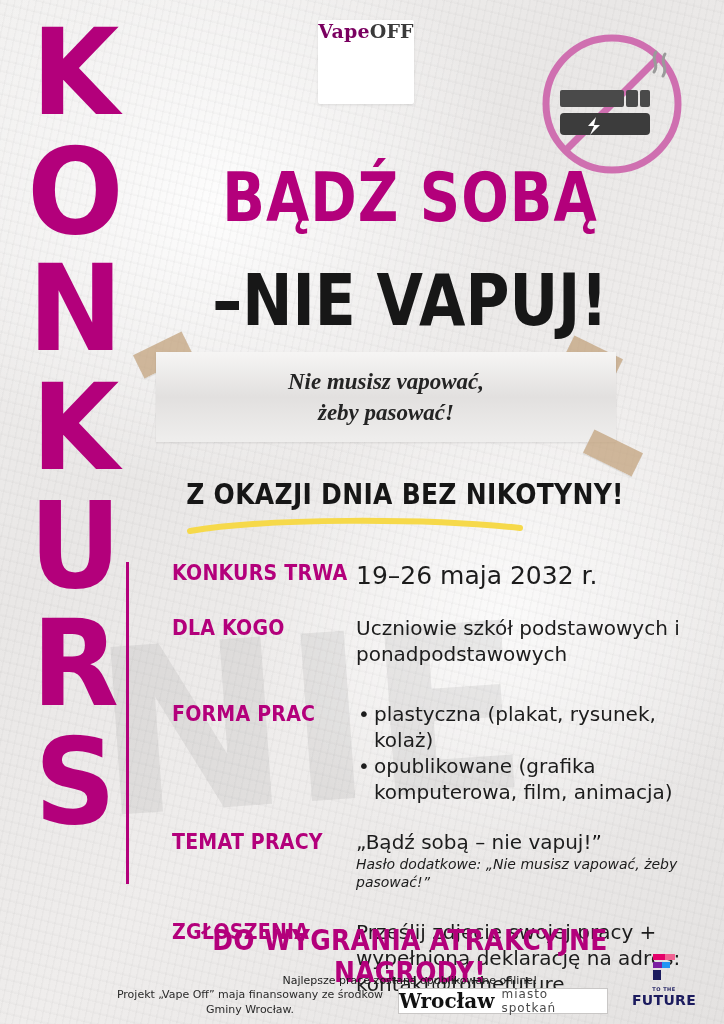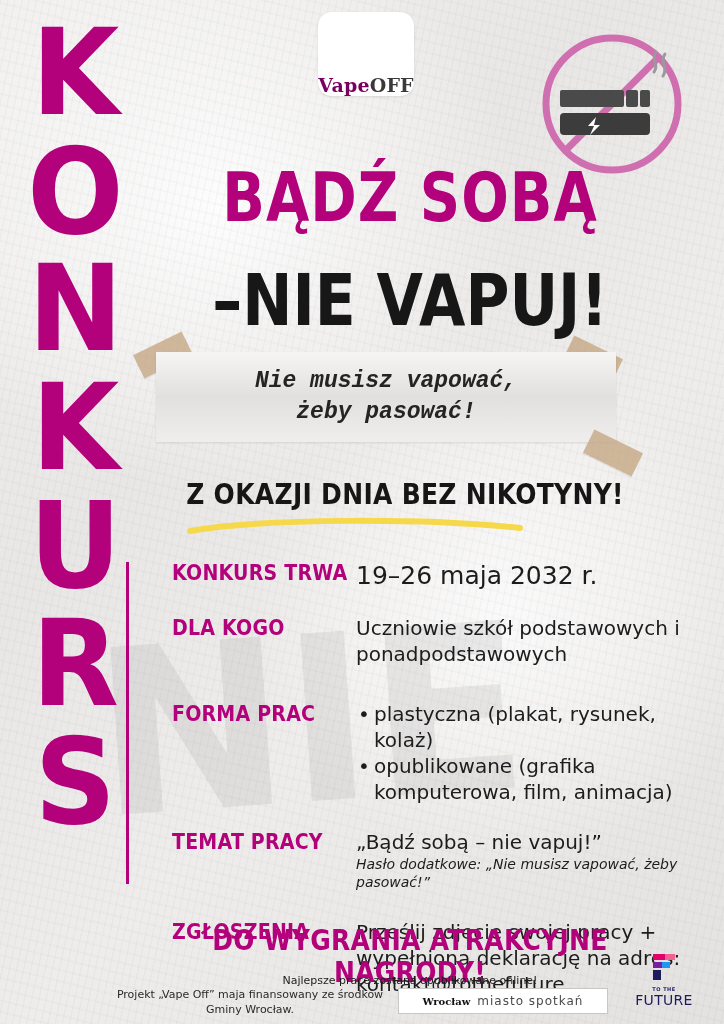--- a/index.html
+++ b/index.html
@@ -54,26 +54,26 @@
     flex-direction: column;
     justify-content: flex-start;
     transform: scaleX(1.18) scaleY(1.25);
     transform-origin: left top;
   }
   .vertical-word span { display: block; }
 
   
   .logo-box {
     position: absolute;
-    left: 318px; top: 12px;
+    left: 318px; top: 20px;
     width: 96px; height: 84px;
     background: #ffffff;
-    border-radius: 14px;
+    border-radius: 2px;
     box-shadow: 0 1px 3px rgba(0,0,0,0.10);
-    display: flex; align-items: flex-end; justify-content: center;
+    display: flex; align-items: flex-start; justify-content: center;
   }
   .logo-text {
     font-family: "DejaVu Serif", serif;
     font-size: 19px;
     font-weight: bold;
     color: #7a0060;
     letter-spacing: 0.2px;
   }
   .logo-text .off { color: #3a3a3a; }
 
@@ -115,21 +115,21 @@
   
   .banner {
     position: absolute;
     left: 156px; top: 352px;
     width: 460px; height: 90px;
     background: linear-gradient(180deg, #f6f5f4 0%, #e2e0df 50%, #efeeed 100%);
     box-shadow: 0 1px 2px rgba(0,0,0,0.10);
     display: flex; align-items: center; justify-content: center;
   }
   .banner-text {
-    font-family: Liberation Mono, monospace;
+    font-family: Liberation Serif, serif;
     font-style: italic;
     font-weight: bold;
     font-size: 23px;
     color: #242424;
     text-align: center;
     line-height: 1.35;
     padding: 0 24px;
   }
   .tape {
     position: absolute;
@@ -241,21 +241,21 @@
     position: absolute;
     left: 398px; top: 988px;
     width: 210px; height: 26px;
     background: #ffffff;
     border: 1px solid #c9c7c6;
     display: flex; align-items: center; justify-content: center; gap: 7px;
   }
   .wroclaw-name {
     font-family: "DejaVu Serif", serif;
     font-weight: bold;
-    font-size: 10px;
+    font-size: 20px;
     color: #111;
   }
   .wroclaw-tag {
     font-family: "DejaVu Sans", sans-serif;
     font-size: 12px;
     color: #4a4a4a;
     letter-spacing: 1px;
   }
   .ttf-logo {
     position: absolute;
@@ -266,21 +266,21 @@
   .ttf-small {
     font-family: "DejaVu Sans", sans-serif;
     font-size: 5px;
     font-weight: bold;
     color: #1b1b5e;
     letter-spacing: 0.5px;
   }
   .ttf-word {
     font-family: "DejaVu Sans", sans-serif;
     font-size: 14px;
-    font-weight: normal;
+    font-weight: bold;
     color: #1b1b5e;
     letter-spacing: 0.3px;
   }
 </style>
 </head>
 <body>
 
 <div class="poster">
 
   <div class="paper-texture"></div>

